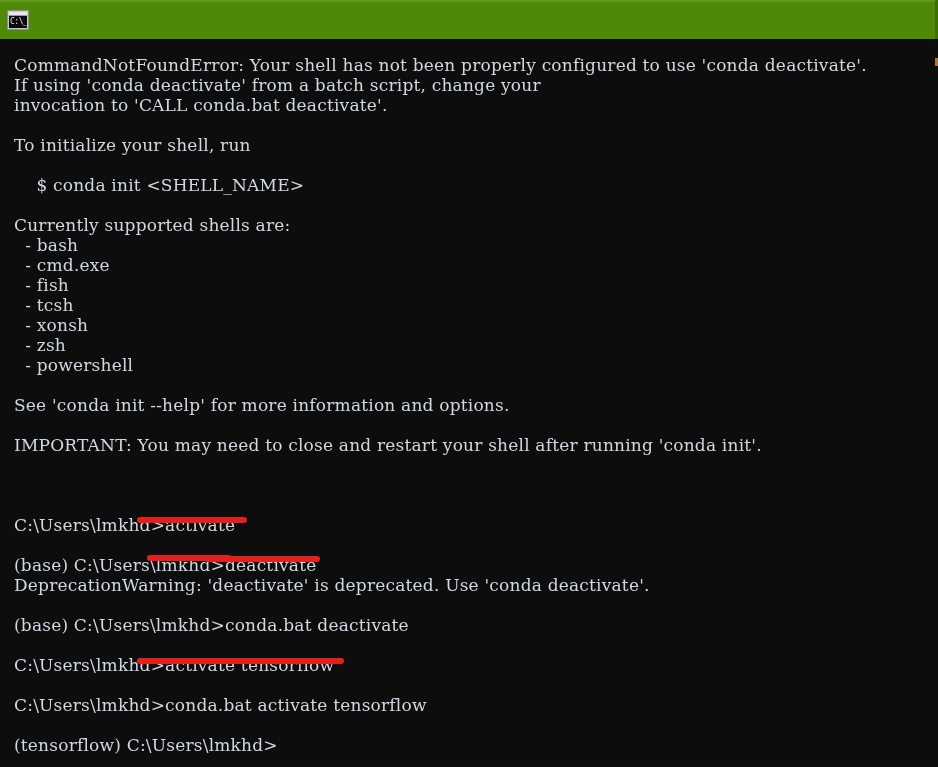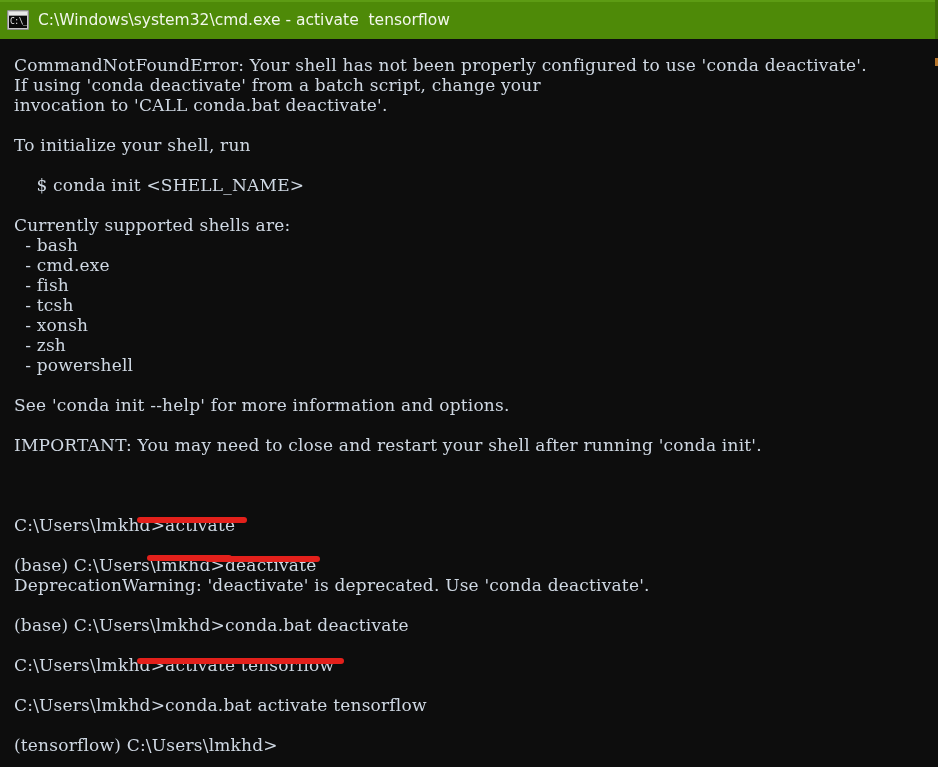--- a/index.html
+++ b/index.html
@@ -146,21 +146,20 @@
 <body>
 
 <div id="screen">
 
   <div id="titlebar">
     <div id="titlebar-accent"></div>
     <div class="cmd-icon">
       <div class="bar"></div>
       <div class="screen">C:\_</div>
     </div>
-    <div id="title-text">C:\Windows\system32\cmd.exe - activate  tensorflow</div>
   </div>
 
   <div id="console">
     <div class="line">CommandNotFoundError: Your shell has not been properly configured to use 'conda deactivate'.</div>
     <div class="line">If using 'conda deactivate' from a batch script, change your</div>
     <div class="line">invocation to 'CALL conda.bat deactivate'.</div>
     <div class="line blank">&nbsp;</div>
     <div class="line">To initialize your shell, run</div>
     <div class="line blank">&nbsp;</div>
     <div class="line">    $ conda init &lt;SHELL_NAME&gt;</div>

